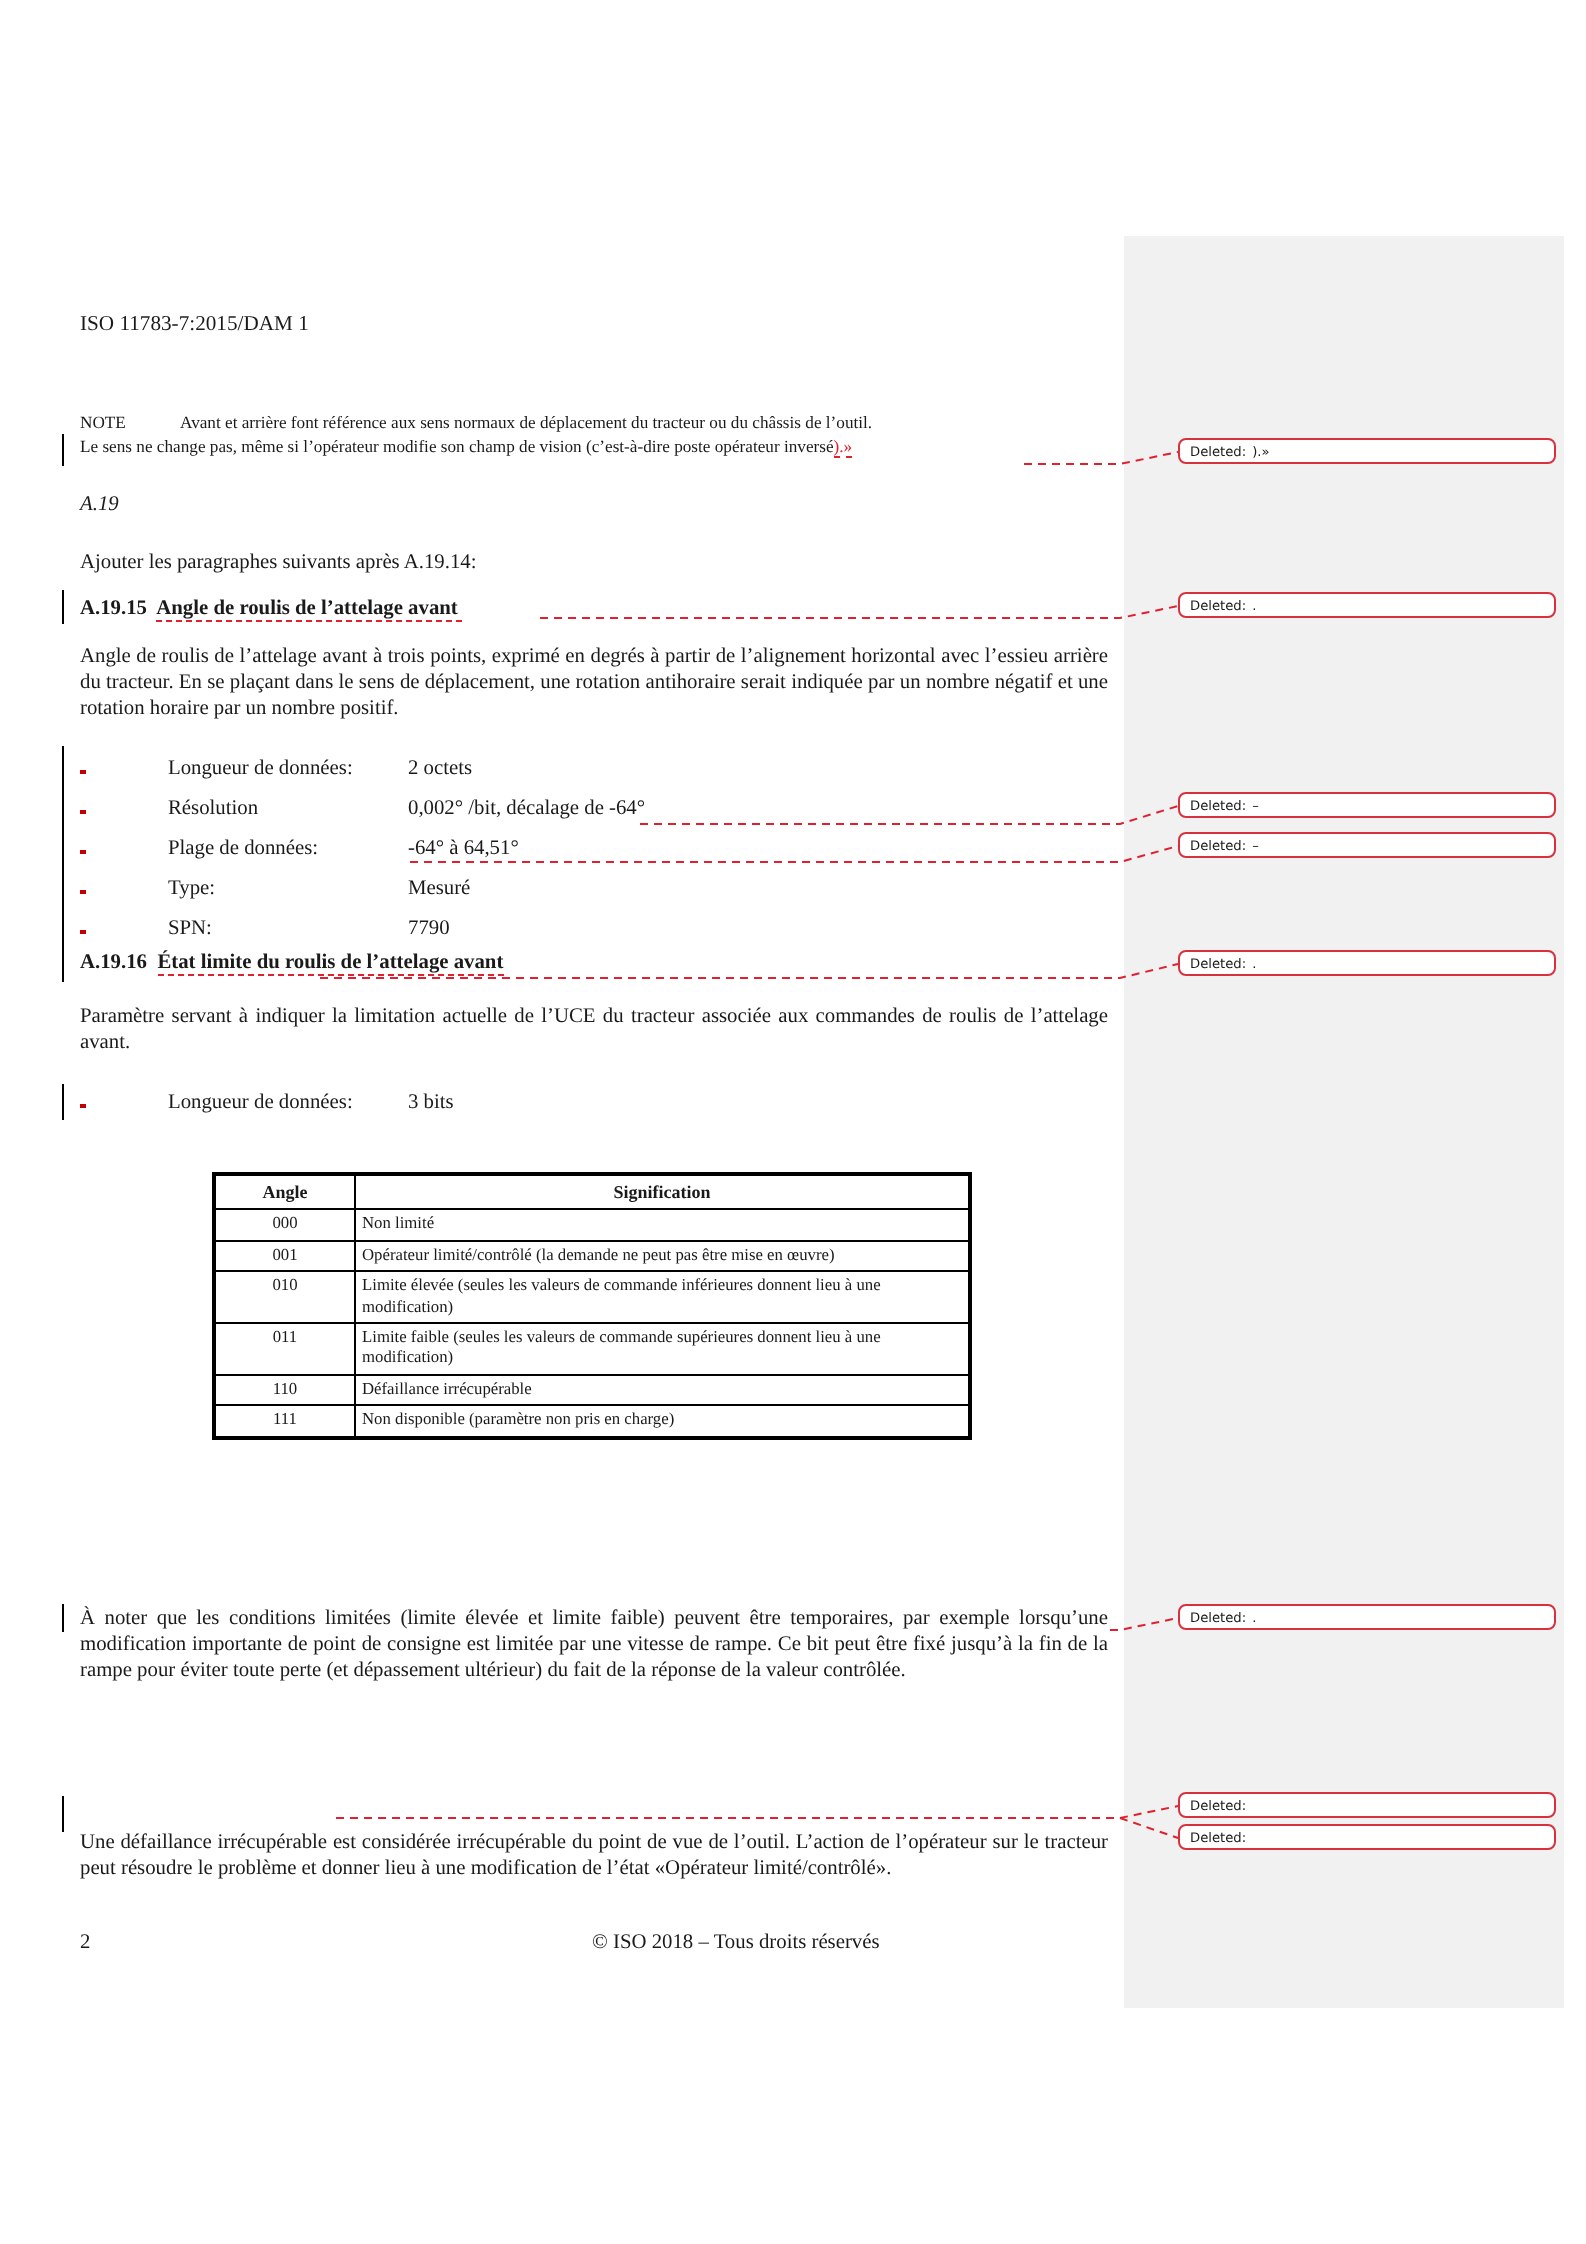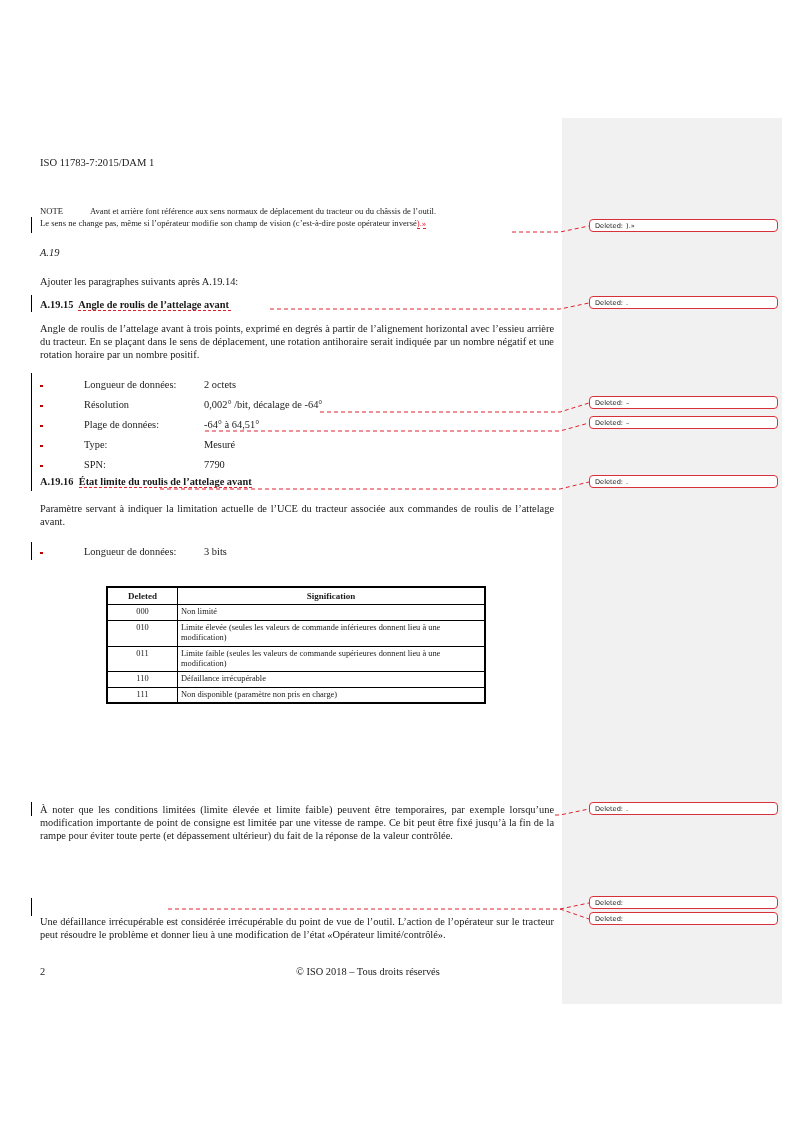--- a/index.html
+++ b/index.html
@@ -99,28 +99,32 @@
 
 <div class="abs doc kv-row" style="top:545px;width:510px;">
   <span class="dash"></span>
   <span class="k">Longueur de données:</span>
   <span class="v">3 bits</span>
 </div>
 
 <table class="vals">
   <thead>
     <tr>
-      <th>Deleted</th>
+      <th>Angle</th>
       <th>Signification</th>
     </tr>
   </thead>
   <tbody>
     <tr>
         <td class="c1">000</td>
         <td>Non limité</td>
+      </tr>
+    <tr>
+        <td class="c1">001</td>
+        <td>Opérateur limité/contrôlé (la demande ne peut pas être mise en œuvre)</td>
       </tr>
     <tr>
         <td class="c1">010</td>
         <td>Limite élevée (seules les valeurs de commande inférieures donnent lieu à une modification)</td>
       </tr>
     <tr>
         <td class="c1">011</td>
         <td>Limite faible (seules les valeurs de commande supérieures donnent lieu à une modification)</td>
       </tr>
     <tr>

